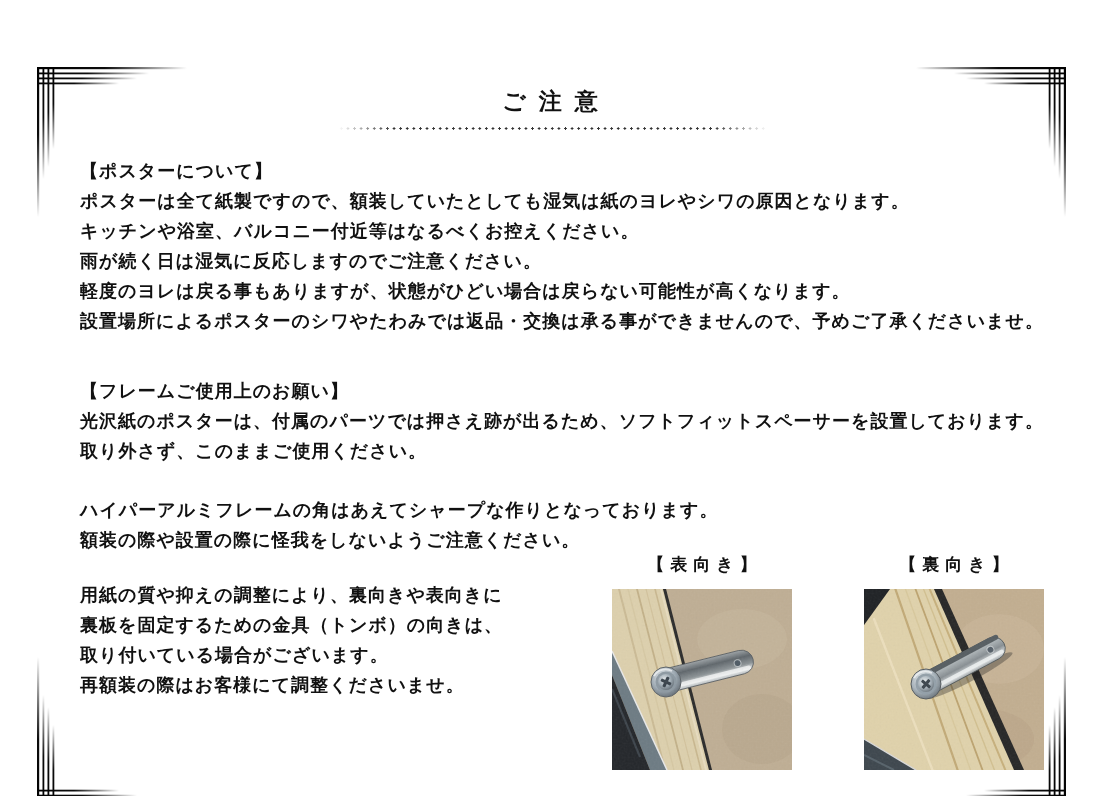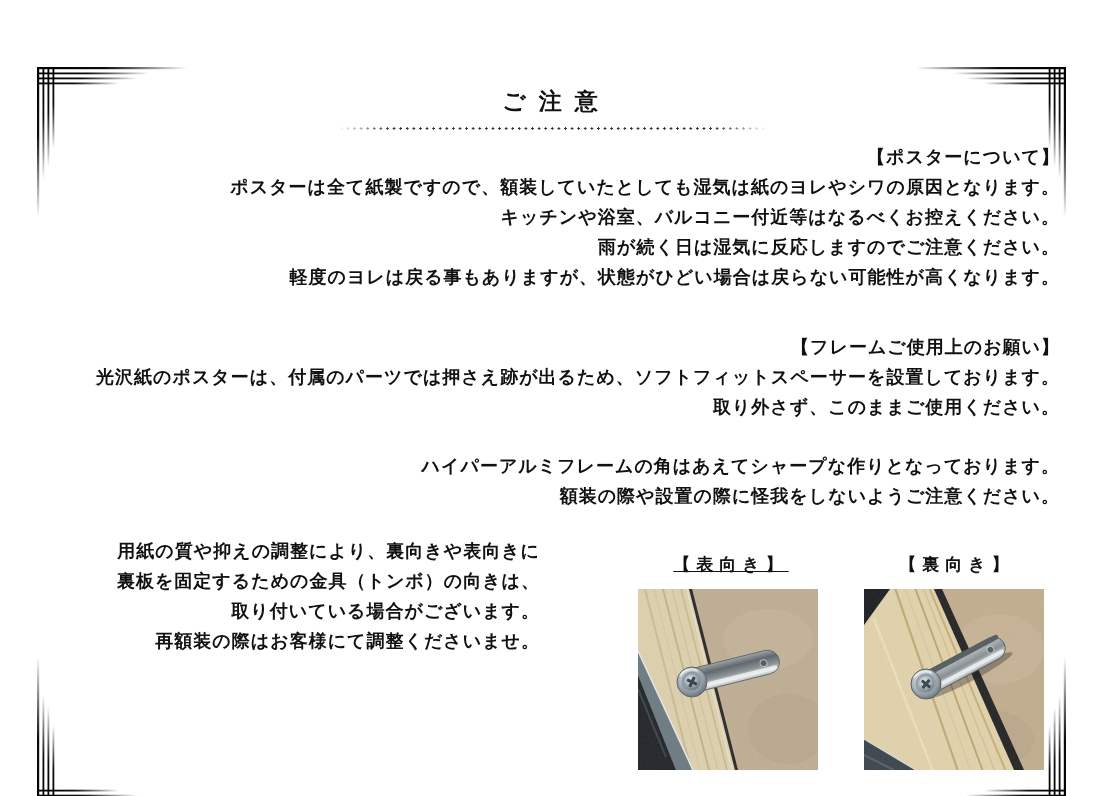--- a/index.html
+++ b/index.html
@@ -25,37 +25,37 @@
   .divider {
     position:absolute; left:338px; top:84px; width:430px; height:5px;
     background-image:radial-gradient(circle 1.3px at 50% 50%, #333333 97%, rgba(0,0,0,0));
     background-size:6.6px 5px; background-repeat:repeat-x;
     -webkit-mask-image:linear-gradient(90deg, rgba(0,0,0,0) 0%, #000 13%, #000 87%, rgba(0,0,0,0) 100%);
     mask-image:linear-gradient(90deg, rgba(0,0,0,0) 0%, #000 13%, #000 87%, rgba(0,0,0,0) 100%);
   }
 
   
   .content {
-    position:absolute; left:80px; top:100px; width:980px;
-    font-size:18px; font-weight:600; letter-spacing:1px; line-height:30px;text-align:right;
+    position:absolute; left:80px; top:114px; width:980px;
+    font-size:18px; font-weight:600; letter-spacing:1px; line-height:30px;
   }
   .content h2, .content p { margin:0; font-size:18px; font-weight:600; }
   .sec-poster { margin-bottom:40px; }
   .sec-frame  { margin-bottom:30px; }
   .sec-corner { margin-bottom:24px;font-family:Liberation Mono, monospace; }
   .sec-tombo  { width:460px; }
 
   
   .figure { position:absolute; width:180px; }
   .figure .fig-label {
     display:block; width:180px; text-align:center;
     font-size:17px; font-weight:bold; letter-spacing:6px; text-indent:6px;
     margin:0 0 13px 0; white-space:nowrap;
   }
-  .fig-front { left:638px; top:511px;text-decoration:underline; }
+  .fig-front { left:612px; top:511px; }
   .fig-back  { left:848px; top:511px;padding-left:16px; }
   .photo { display:block; width:180px; height:181px; }
 </style>
 </head>
 <body>
 
 <div class="page">
 
   <svg class="corner tl" viewBox="0 0 180 180">
     <defs>
@@ -113,20 +113,21 @@
   <h1 class="title">ご注意</h1>
   <div class="divider"></div>
 
   <div class="content">
     <section class="sec-poster">
       <h2>【ポスターについて】</h2>
       <p>ポスターは全て紙製ですので、額装していたとしても湿気は紙のヨレやシワの原因となります。</p>
       <p>キッチンや浴室、バルコニー付近等はなるべくお控えください。</p>
       <p>雨が続く日は湿気に反応しますのでご注意ください。</p>
       <p>軽度のヨレは戻る事もありますが、状態がひどい場合は戻らない可能性が高くなります。</p>
+      <p>設置場所によるポスターのシワやたわみでは返品・交換は承る事ができませんので、予めご了承くださいませ。</p>
     </section>
 
     <section class="sec-frame">
       <h2>【フレームご使用上のお願い】</h2>
       <p>光沢紙のポスターは、付属のパーツでは押さえ跡が出るため、ソフトフィットスペーサーを設置しております。</p>
       <p>取り外さず、このままご使用ください。</p>
     </section>
 
     <section class="sec-corner">
       <p>ハイパーアルミフレームの角はあえてシャープな作りとなっております。</p>

